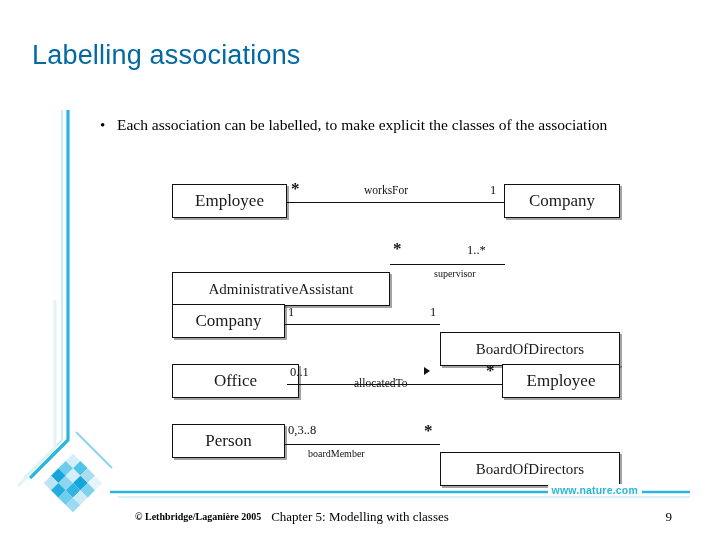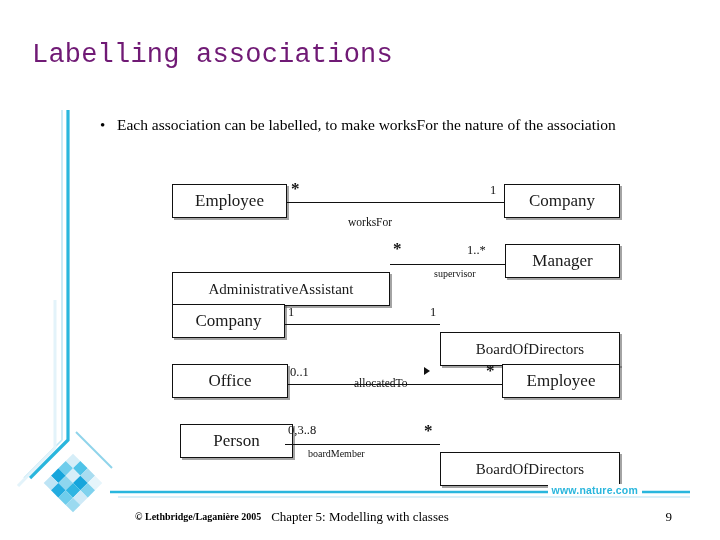--- a/index.html
+++ b/index.html
@@ -19,23 +19,23 @@
     left: 0; top: 0;
     width: 720px;
     height: 540px;
   }
 
   
   .title {
     position: absolute;
     left: 32px;
     top: 40px;
-    font-family: Liberation Mono, monospace;
+    font-family: Liberation Sans, sans-serif;
     font-size: 27px;
-    color: #701a75;
+    color: #0369a1;
     letter-spacing: 0.2px;
     white-space: nowrap;
   }
 
   
   .bullet-block {
     position: absolute;
     left: 100px;
     top: 114px;
     width: 570px;
@@ -220,63 +220,62 @@
       <rect x="36" y="64" width="14" height="14" fill="#23ace0"></rect>
       <rect x="50" y="64" width="14" height="14" fill="#6ecdec"></rect>
       <rect x="64" y="64" width="14" height="14" fill="#9bdaf0"></rect>
     </g>
   </svg>
 
   <div class="title">Labelling associations</div>
 
   <div class="bullet-block">
     <span class="bullet-dot">•</span>
-    <span class="bullet-text">Each association can be labelled, to make worksFor the nature of the association</span>
+    <span class="bullet-text">Each association can be labelled, to make explicit the classes of the association</span>
   </div>
 
   <div class="uml">
 
     <div class="uml-row" style="top:0px;">
       <div class="cls-box" style="left:4px; top:6px; width:115px;">Employee</div>
       <div class="assoc-line" style="left:119px; top:24px; width:217px;"></div>
       <div class="mult star" style="left:123px; top:2px;">*</div>
-      <div class="assoc-label" style="left:180px; top:7px;margin-top:32px;">worksFor</div>
+      <div class="assoc-label" style="left:196px; top:7px;">worksFor</div>
       <div class="mult" style="left:322px; top:6px;">1</div>
       <div class="cls-box" style="left:336px; top:6px; width:116px;">Company</div>
     </div>
 
     <div class="uml-row" style="top:60px;">
       <div class="cls-box small" style="left:4px; top:6px; width:218px;">AdministrativeAssistant</div>
       <div class="assoc-line" style="left:222px; top:26px; width:115px;"></div>
       <div class="mult star" style="left:225px; top:2px;">*</div>
       <div class="mult" style="left:299px; top:6px;">1..*</div>
       <div class="role" style="left:266px; top:31px;">supervisor</div>
-      <div class="cls-box" style="left:337px; top:6px; width:115px;">Manager</div>
     </div>
 
     <div class="uml-row" style="top:120px;">
       <div class="cls-box" style="left:4px; top:6px; width:113px;">Company</div>
       <div class="assoc-line" style="left:117px; top:26px; width:155px;"></div>
       <div class="mult" style="left:120px; top:8px;">1</div>
       <div class="mult" style="left:262px; top:8px;">1</div>
       <div class="cls-box small" style="left:272px; top:6px; width:180px;">BoardOfDirectors</div>
     </div>
 
     <div class="uml-row" style="top:180px;">
-      <div class="cls-box" style="left:4px; top:6px; width:116px;">Office</div>
+      <div class="cls-box" style="left:4px; top:6px; width:127px;">Office</div>
       <div class="assoc-line" style="left:119px; top:26px; width:215px;"></div>
       <div class="mult" style="left:122px; top:8px;">0..1</div>
       <div class="assoc-label" style="left:186px; top:20px;">allocatedTo</div>
       <div class="dir-arrow" style="left:256px; top:9px;"></div>
       <div class="mult star" style="left:318px; top:4px;">*</div>
       <div class="cls-box" style="left:334px; top:6px; width:118px;">Employee</div>
     </div>
 
     <div class="uml-row" style="top:240px;">
-      <div class="cls-box" style="left:12px; top:6px; width:113px;">Person</div>
+      <div class="cls-box" style="left:4px; top:6px; width:113px;">Person</div>
       <div class="assoc-line" style="left:117px; top:26px; width:155px;"></div>
       <div class="mult" style="left:120px; top:6px;text-align:right;">0,3..8</div>
       <div class="role" style="left:120px; top:31px;padding-left:20px;">boardMember</div>
       <div class="mult star" style="left:256px; top:4px;">*</div>
       <div class="cls-box small" style="left:272px; top:6px; width:180px;">BoardOfDirectors</div>
     </div>
 
   </div>
 
   <svg class="footer-rule-wrap" viewBox="0 0 720 20" width="720" height="20" aria-hidden="true">

